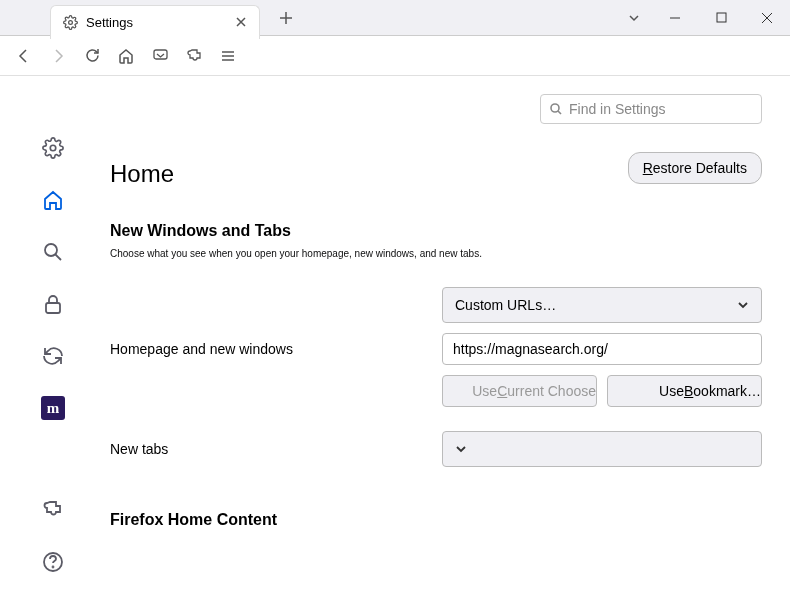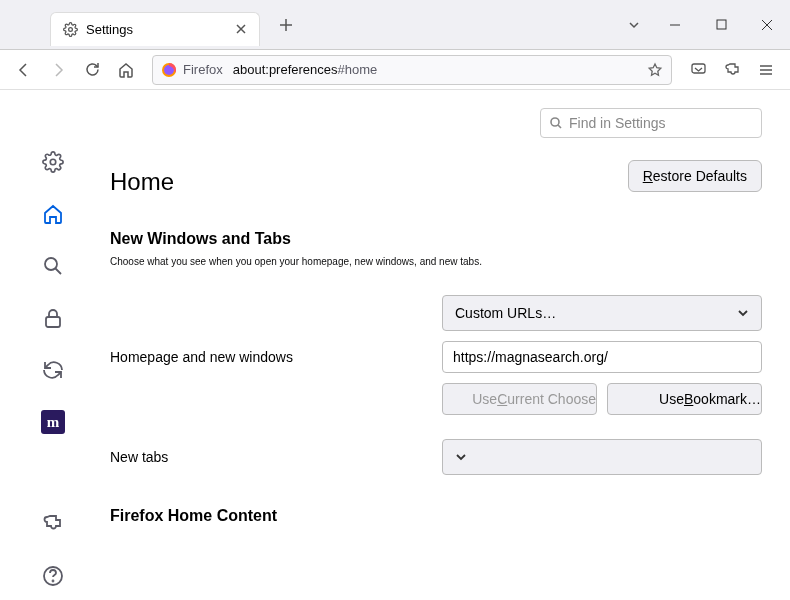--- a/index.html
+++ b/index.html
@@ -1,19 +1,19 @@
 <!DOCTYPE html>
 <html><head>
 <meta charset="utf-8">
 <style>
 * { box-sizing: border-box; margin: 0; padding: 0; font-family: "Segoe UI", Arial, sans-serif; }
 body { width: 790px; height: 600px; background: #fff; overflow: hidden; position: relative; }
 
 
-.titlebar { height: 50px; background: #f0f0f4; display: flex; align-items: center; padding: 0 0 0 50px; border-bottom: 1px solid #ccc; }
+.titlebar { height: 36px; background: #f0f0f4; display: flex; align-items: center; padding: 0 0 0 50px; border-bottom: 1px solid #ccc; }
 .tab { background: #fff; border-radius: 6px 6px 0 0; height: 34px; margin-top: 8px; display: flex; align-items: center; padding: 0 10px 0 12px; width: 210px; border: 1px solid #ddd; border-bottom: none; }
 .tab .ticon { margin-right: 8px; }
 .tab .tlabel { font-size: 13px; flex: 1; }
 .tab .tclose { width: 16px; height: 16px; display: flex; align-items: center; justify-content: center; cursor: pointer; }
 .newtab { margin-left: 12px; width: 28px; height: 28px; display: flex; align-items: center; justify-content: center; }
 .winspacer { flex: 1; }
 .chevwin { width: 36px; display:flex; align-items:center; justify-content:center; }
 .winbtns { display: flex; }
 .winbtn { width: 46px; height: 42px; display: flex; align-items: center; justify-content: center; }
 
@@ -26,27 +26,27 @@
 .urlbar .path { font-size: 13px; color: #0c0c0d; }
 .urlbar .usp { flex:1; }
 
 
 .content { display: flex; height: calc(600px - 82px); }
 .sidebar { width: 106px; padding-top: 60px; display: flex; flex-direction: column; align-items: center; gap: 28px; }
 .sic { width: 24px; height: 24px; display:flex; align-items:center; justify-content:center; color:#5b5b66; }
 .sic.active { color: #0060df; }
 
 .main { flex: 1; padding: 18px 28px 0 4px; position: relative; }
-.findrow { display:flex; justify-content:flex-end; margin-bottom: 18px; }
+.findrow { display:flex; justify-content:flex-end; margin-bottom: 24px; }
 .findbox { width: 222px; height: 30px; border:1px solid #ccc; border-radius:4px; display:flex; align-items:center; padding:0 8px; color:#888; font-size:14px; }
 .findbox svg { margin-right:6px; }
 
 .h1 { font-size: 24px; font-weight: 400; margin-bottom: 34px; margin-top: 12px; }
 .headrow { display:flex; align-items:center; justify-content:space-between; margin-bottom: 34px; }
-.rbtn { border:1px solid #bbb; background:#f0f0f4; border-radius:6px; padding:7px 14px; font-size:14px; }
+.rbtn { border:1px solid #bbb; background:#f0f0f4; border-radius:12px; padding:7px 14px; font-size:14px; }
 .rbtn u { text-decoration: underline; }
 
 .h2 { font-size: 16px; font-weight: 700; margin-bottom: 8px; }
 .desc { font-size: 10px; color: #0c0c0d; margin-bottom: 28px; }
 
 .formrow { display:flex; align-items:center; margin-bottom: 10px; }
 .flabel { width: 332px; font-size:14px; }
 .fcontrol { flex:1; }
 
 .select { border:1px solid #bbb; background:#f0f0f4; border-radius:4px; height:32px; display:flex; align-items:center; padding:17px 12px; font-size:14px; justify-content:space-between; }
@@ -122,39 +122,20 @@
       <svg width="17" height="17" fill="none" stroke="#555" stroke-width="1.5">
         <path d="M14 8.5a5.5 5.5 0 1 1-1.6-3.9L14 6"></path>
         <path d="M14 2v4h-4"></path>
       </svg>
     </div>
   <div class="tbtn">
       <svg width="18" height="18" fill="none" stroke="#555" stroke-width="1.5">
         <path d="M3 8l6-5 6 5v7a1 1 0 0 1-1 1h-3v-5H7v5H4a1 1 0 0 1-1-1z"></path>
       </svg>
     </div>
-  <div class="urlbar">
-    <span class="ffic">
-      <svg width="16" height="16" viewBox="0 0 16 16">
-          <circle cx="8" cy="8" r="7" fill="#ff9500"></circle>
-          <circle cx="8" cy="8" r="5" fill="#9059ff"></circle>
-          <path d="M8 1c4 0 7 3 7 7 0 1-.2 2-.6 2.8C13 6 10 4 8 4V1z" fill="#ff4f5e"></path>
-        </svg>
-    </span>
-    <span class="proto">Firefox</span>
-    <span style="width:10px"></span>
-    <span class="path">about:preferences</span>
-      <span class="proto">#home</span>
-    <span class="usp"></span>
-    <span>
-        <svg width="16" height="16" fill="none" stroke="#666" stroke-width="1.3">
-          <path d="M8 2l1.8 3.7 4 .6-3 2.9.7 4L8 11.3 4.5 13.2l.7-4-3-2.9 4-.6z"></path>
-        </svg>
-      </span>
-  </div>
   <div class="tbtn">
       <svg width="17" height="17" fill="none" stroke="#555" stroke-width="1.3">
         <rect x="2" y="3" width="13" height="9" rx="2"></rect>
         <path d="M5 7l3.5 3L12 7"></path>
       </svg>
     </div>
   <div class="tbtn">
       <svg width="17" height="17" fill="none" stroke="#555" stroke-width="1.3">
         <path d="M6 3h5v3h3v5h-3a2 2 0 1 1-4 0H4V8a2 2 0 1 1 0-4z"></path>
       </svg>
@@ -261,21 +242,21 @@
           <u>C</u>
           <span>urrent Choose</span>
         </div>
       <div class="sbtn">
           <span>Use </span>
           <u>B</u>
           <span>ookmark…</span>
         </div>
     </div>
 
-    <div class="formrow" style="margin-bottom:32px">
+    <div class="formrow" style="margin-bottom:44px">
       <div class="flabel">New tabs</div>
       <div class="fcontrol">
         <div class="select">
           <svg width="12" height="12" fill="none" stroke="#333" stroke-width="1.8">
               <path d="M2 4l4 4 4-4"></path>
             </svg>
         </div>
       </div>
     </div>
 

